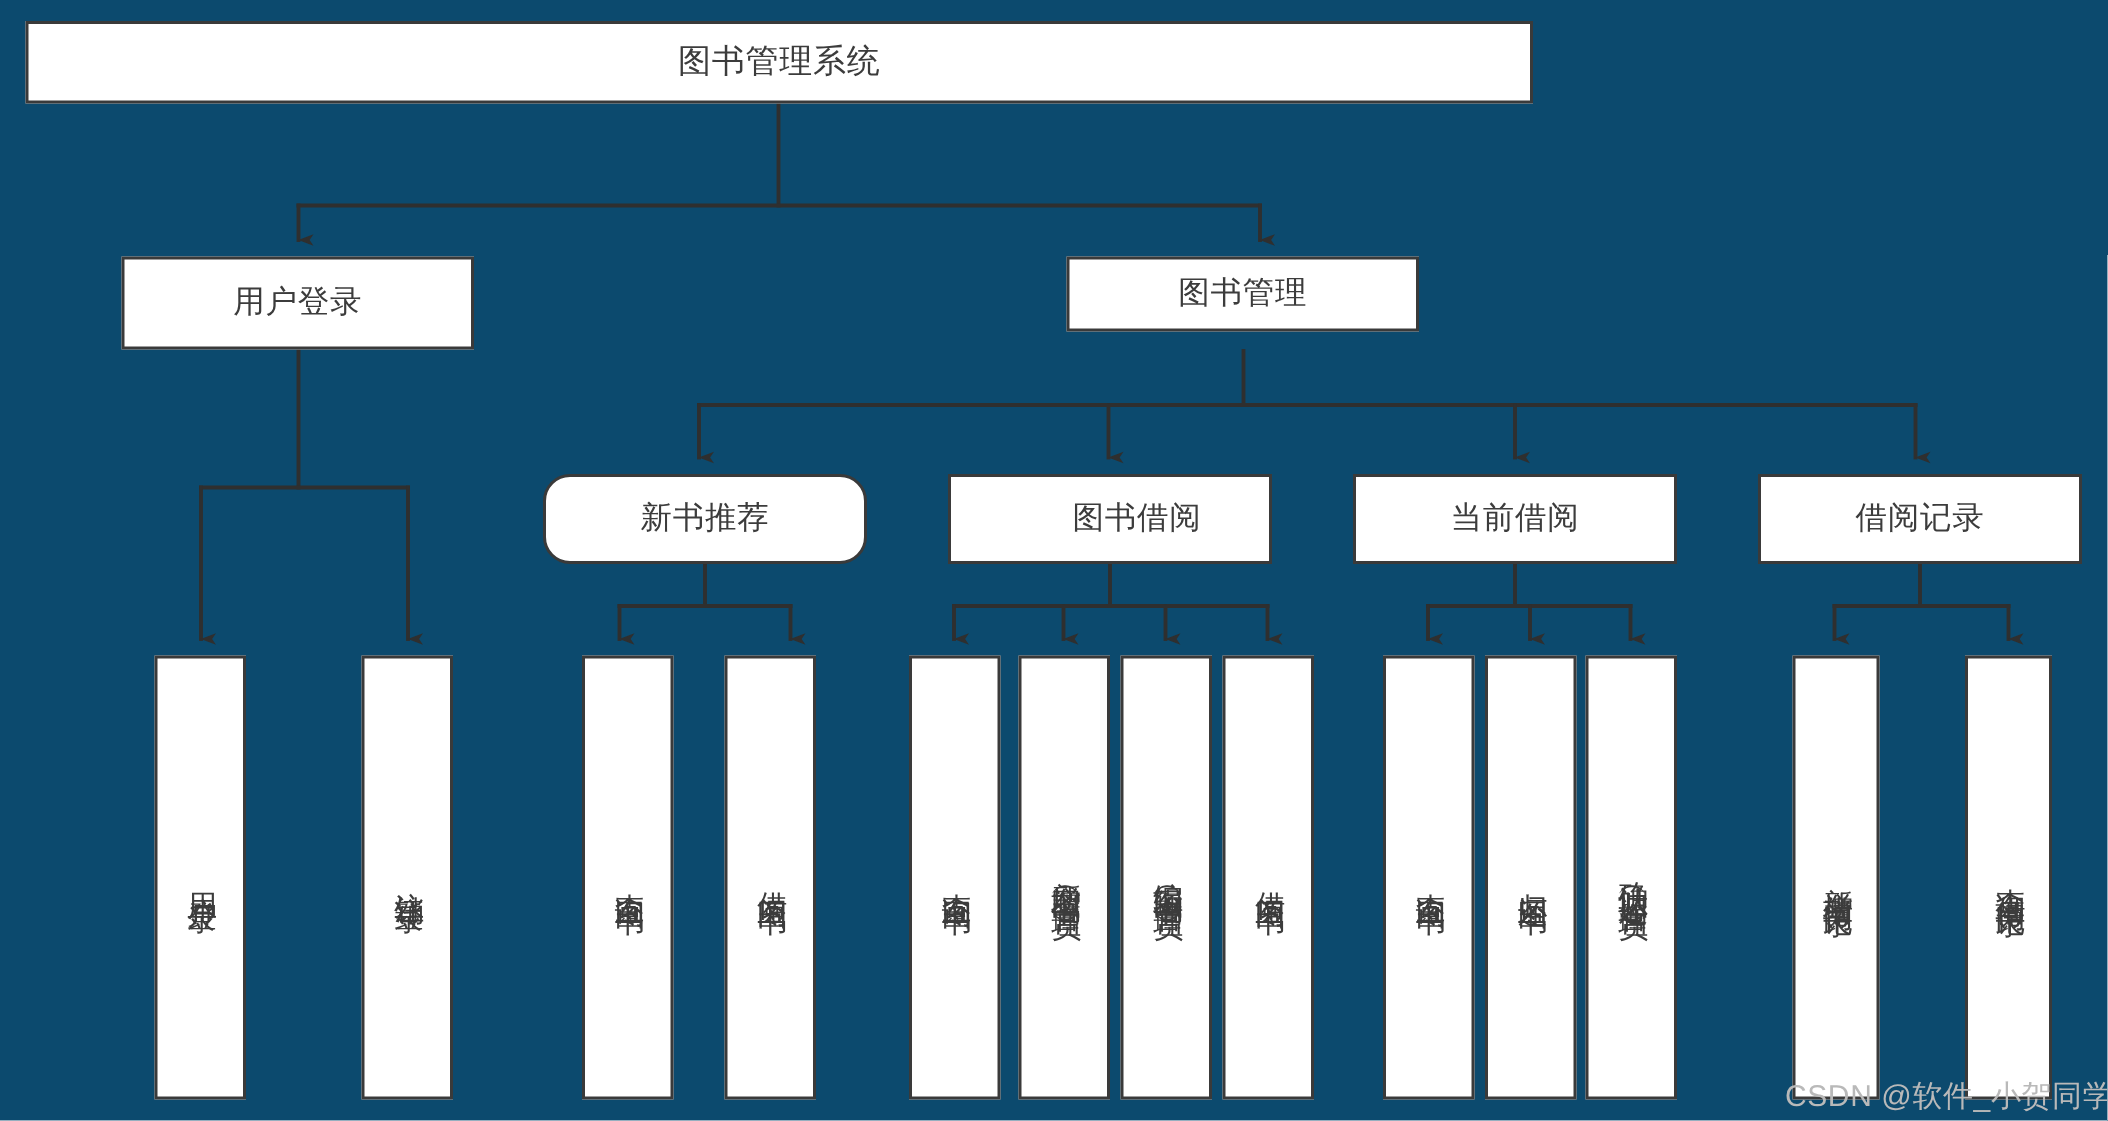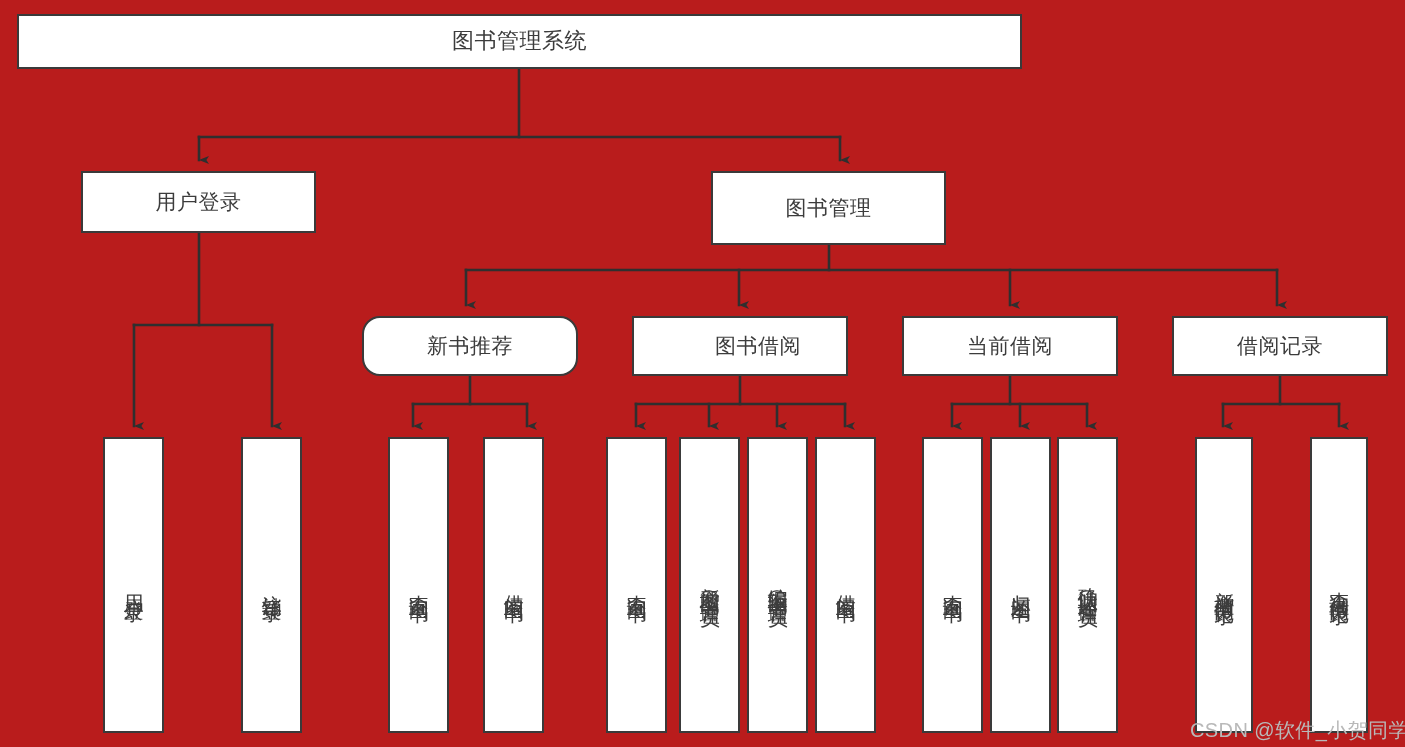--- a/index.html
+++ b/index.html
@@ -7,21 +7,21 @@
     padding: 0;
     background: #ffffff;
   }
   body {
     font-family: "Liberation Sans", "DejaVu Sans", sans-serif;
   }
   #canvas {
     position: relative;
     width: 1405px;
     height: 747px;
-    background: #b91c1c;
+    background: #0c4a6e;
     overflow: hidden;
   }
   svg.wires {
     position: absolute;
     left: 0;
     top: 0;
     width: 1405px;
     height: 747px;
     pointer-events: none;
   }
@@ -113,21 +113,21 @@
     </g>
   </svg>
 
   <div class="node root" style="left:17px; top:14px; width:1005px; height:55px;">
     <span class="label">图书管理系统</span>
   </div>
 
   <div class="node" style="left:81px; top:171px; width:235px; height:62px;">
     <span class="label">用户登录</span>
   </div>
-  <div class="node" style="left:711px; top:171px; width:235px; height:74px;">
+  <div class="node" style="left:711px; top:171px; width:235px; height:50px;">
     <span class="label">图书管理</span>
   </div>
 
   <div class="node" style="left:362px; top:316px; width:216px; height:60px;border-radius:18px;">
     <span class="label">新书推荐</span>
   </div>
   <div class="node" style="left:632px; top:316px; width:216px; height:60px;padding-left:36px;">
     <span class="label">图书借阅</span>
   </div>
   <div class="node" style="left:1172px; top:316px; width:216px; height:60px;">

